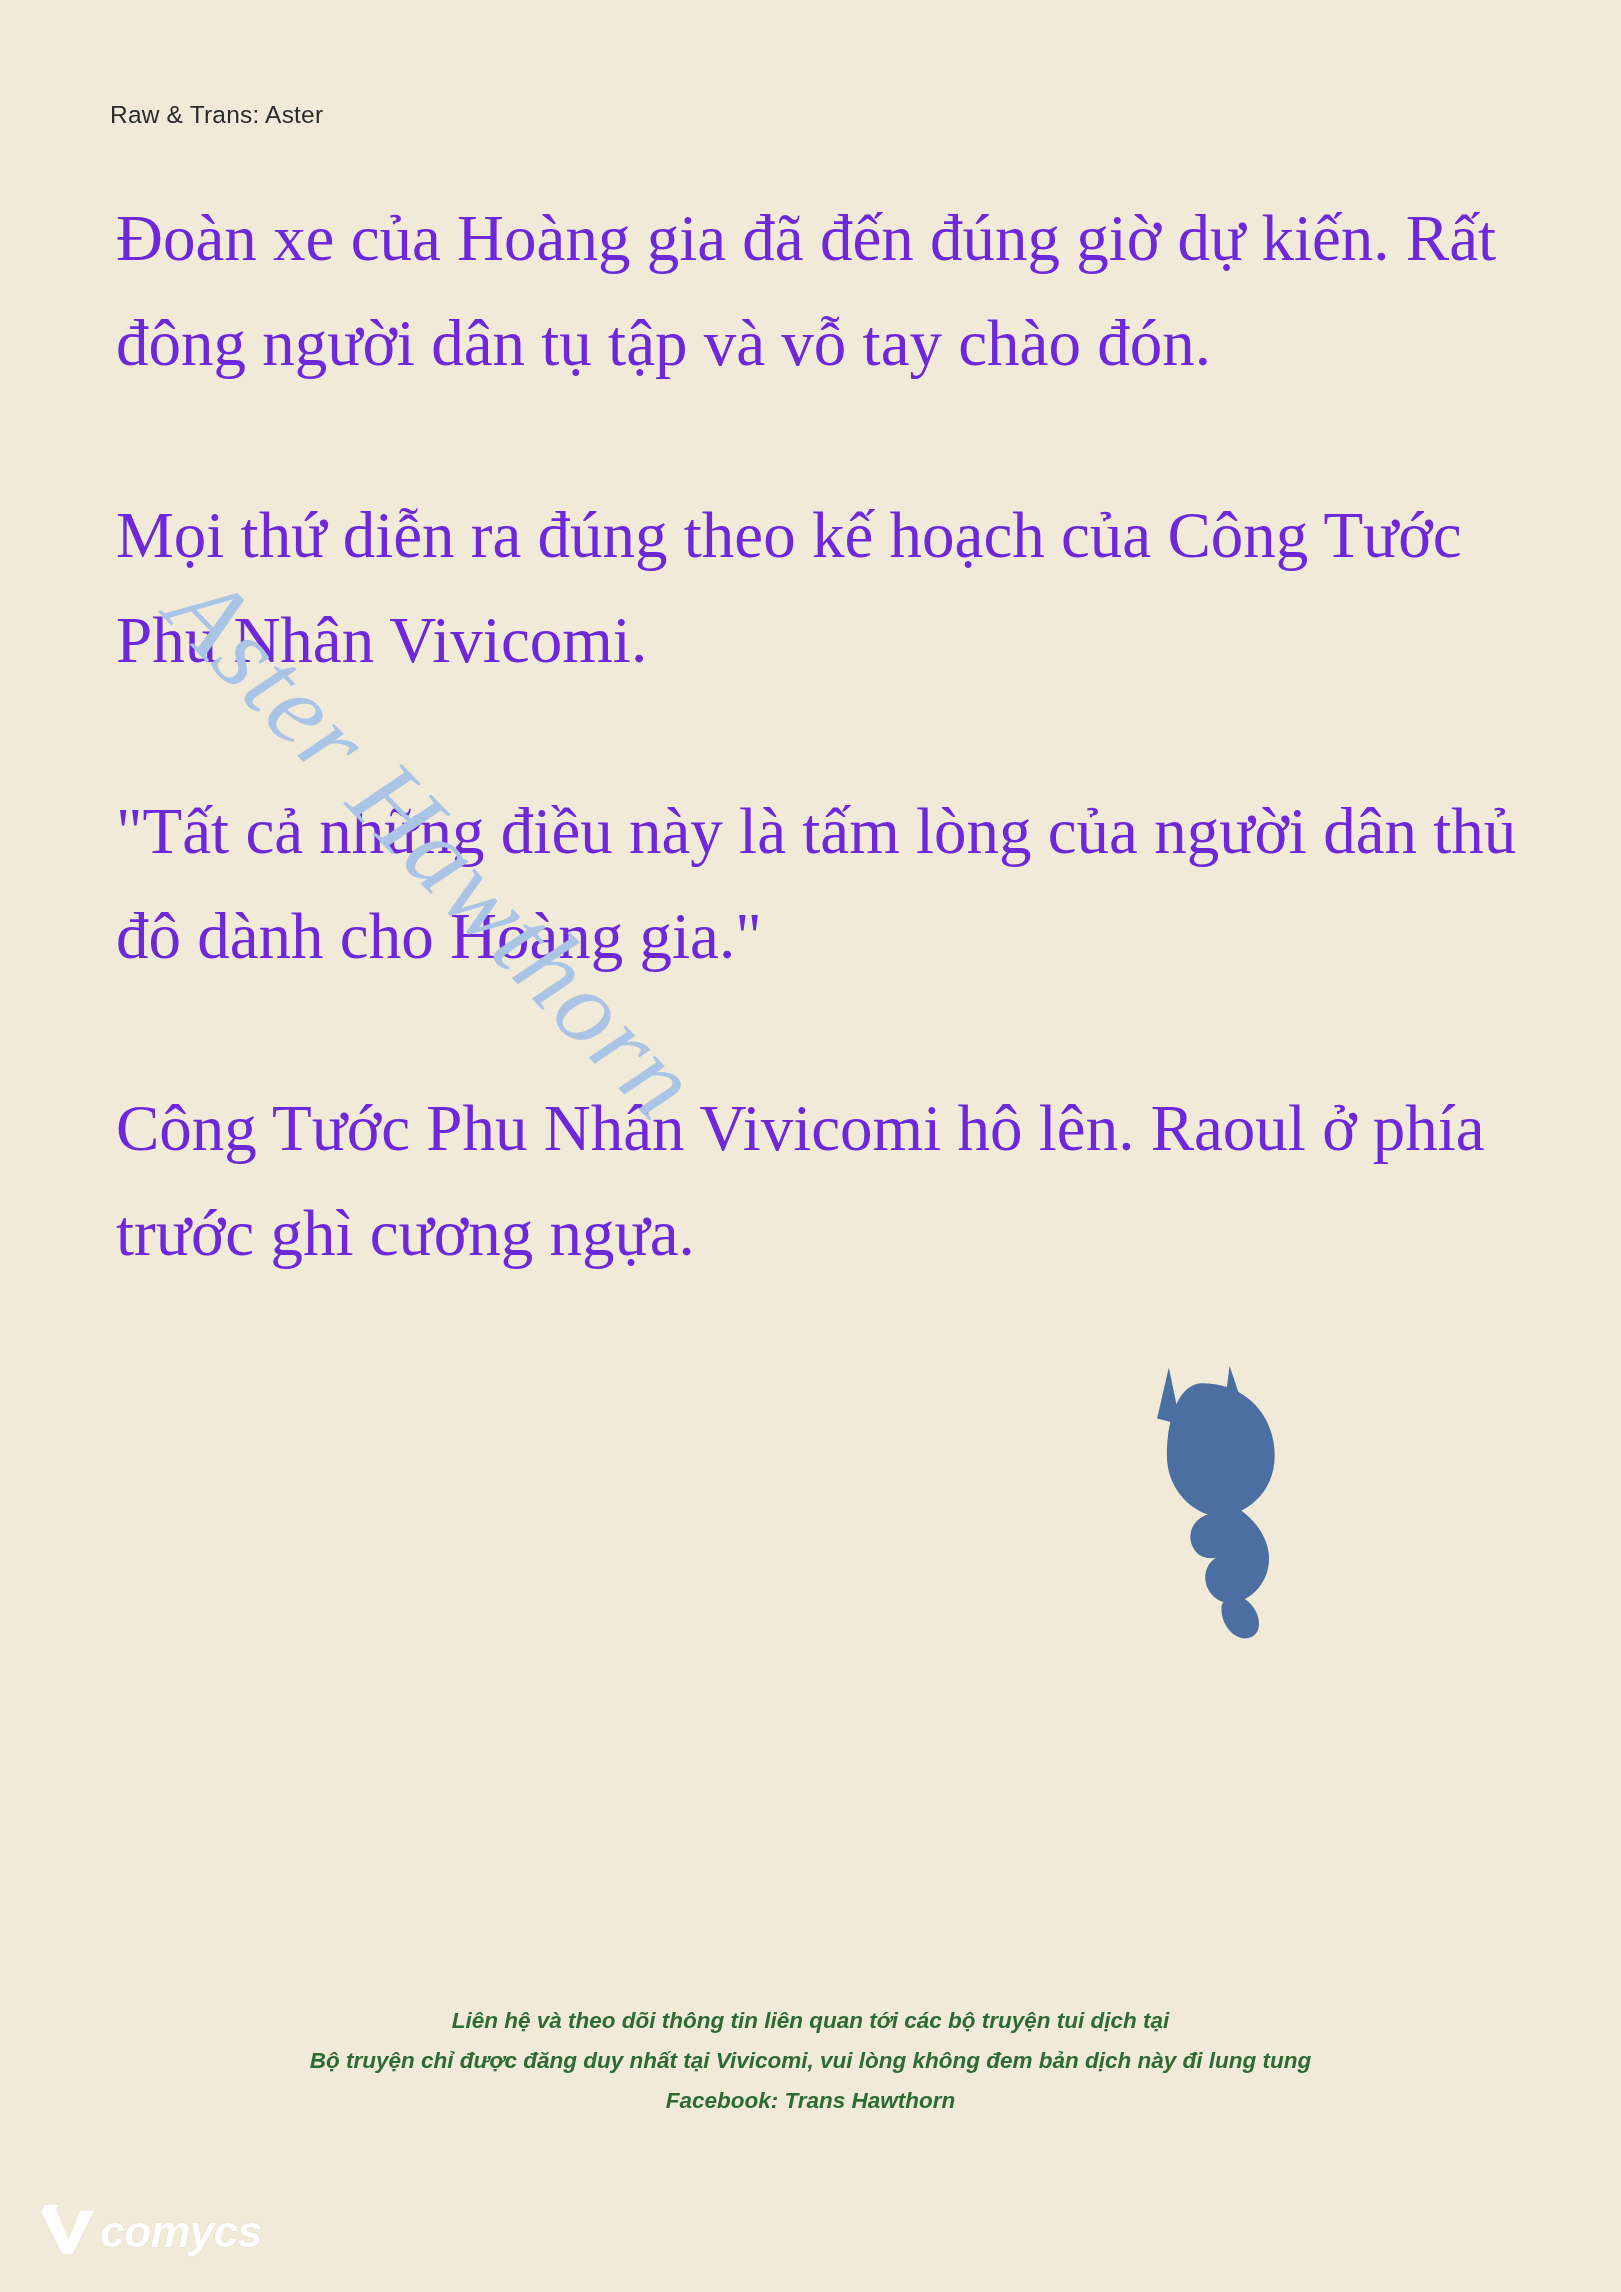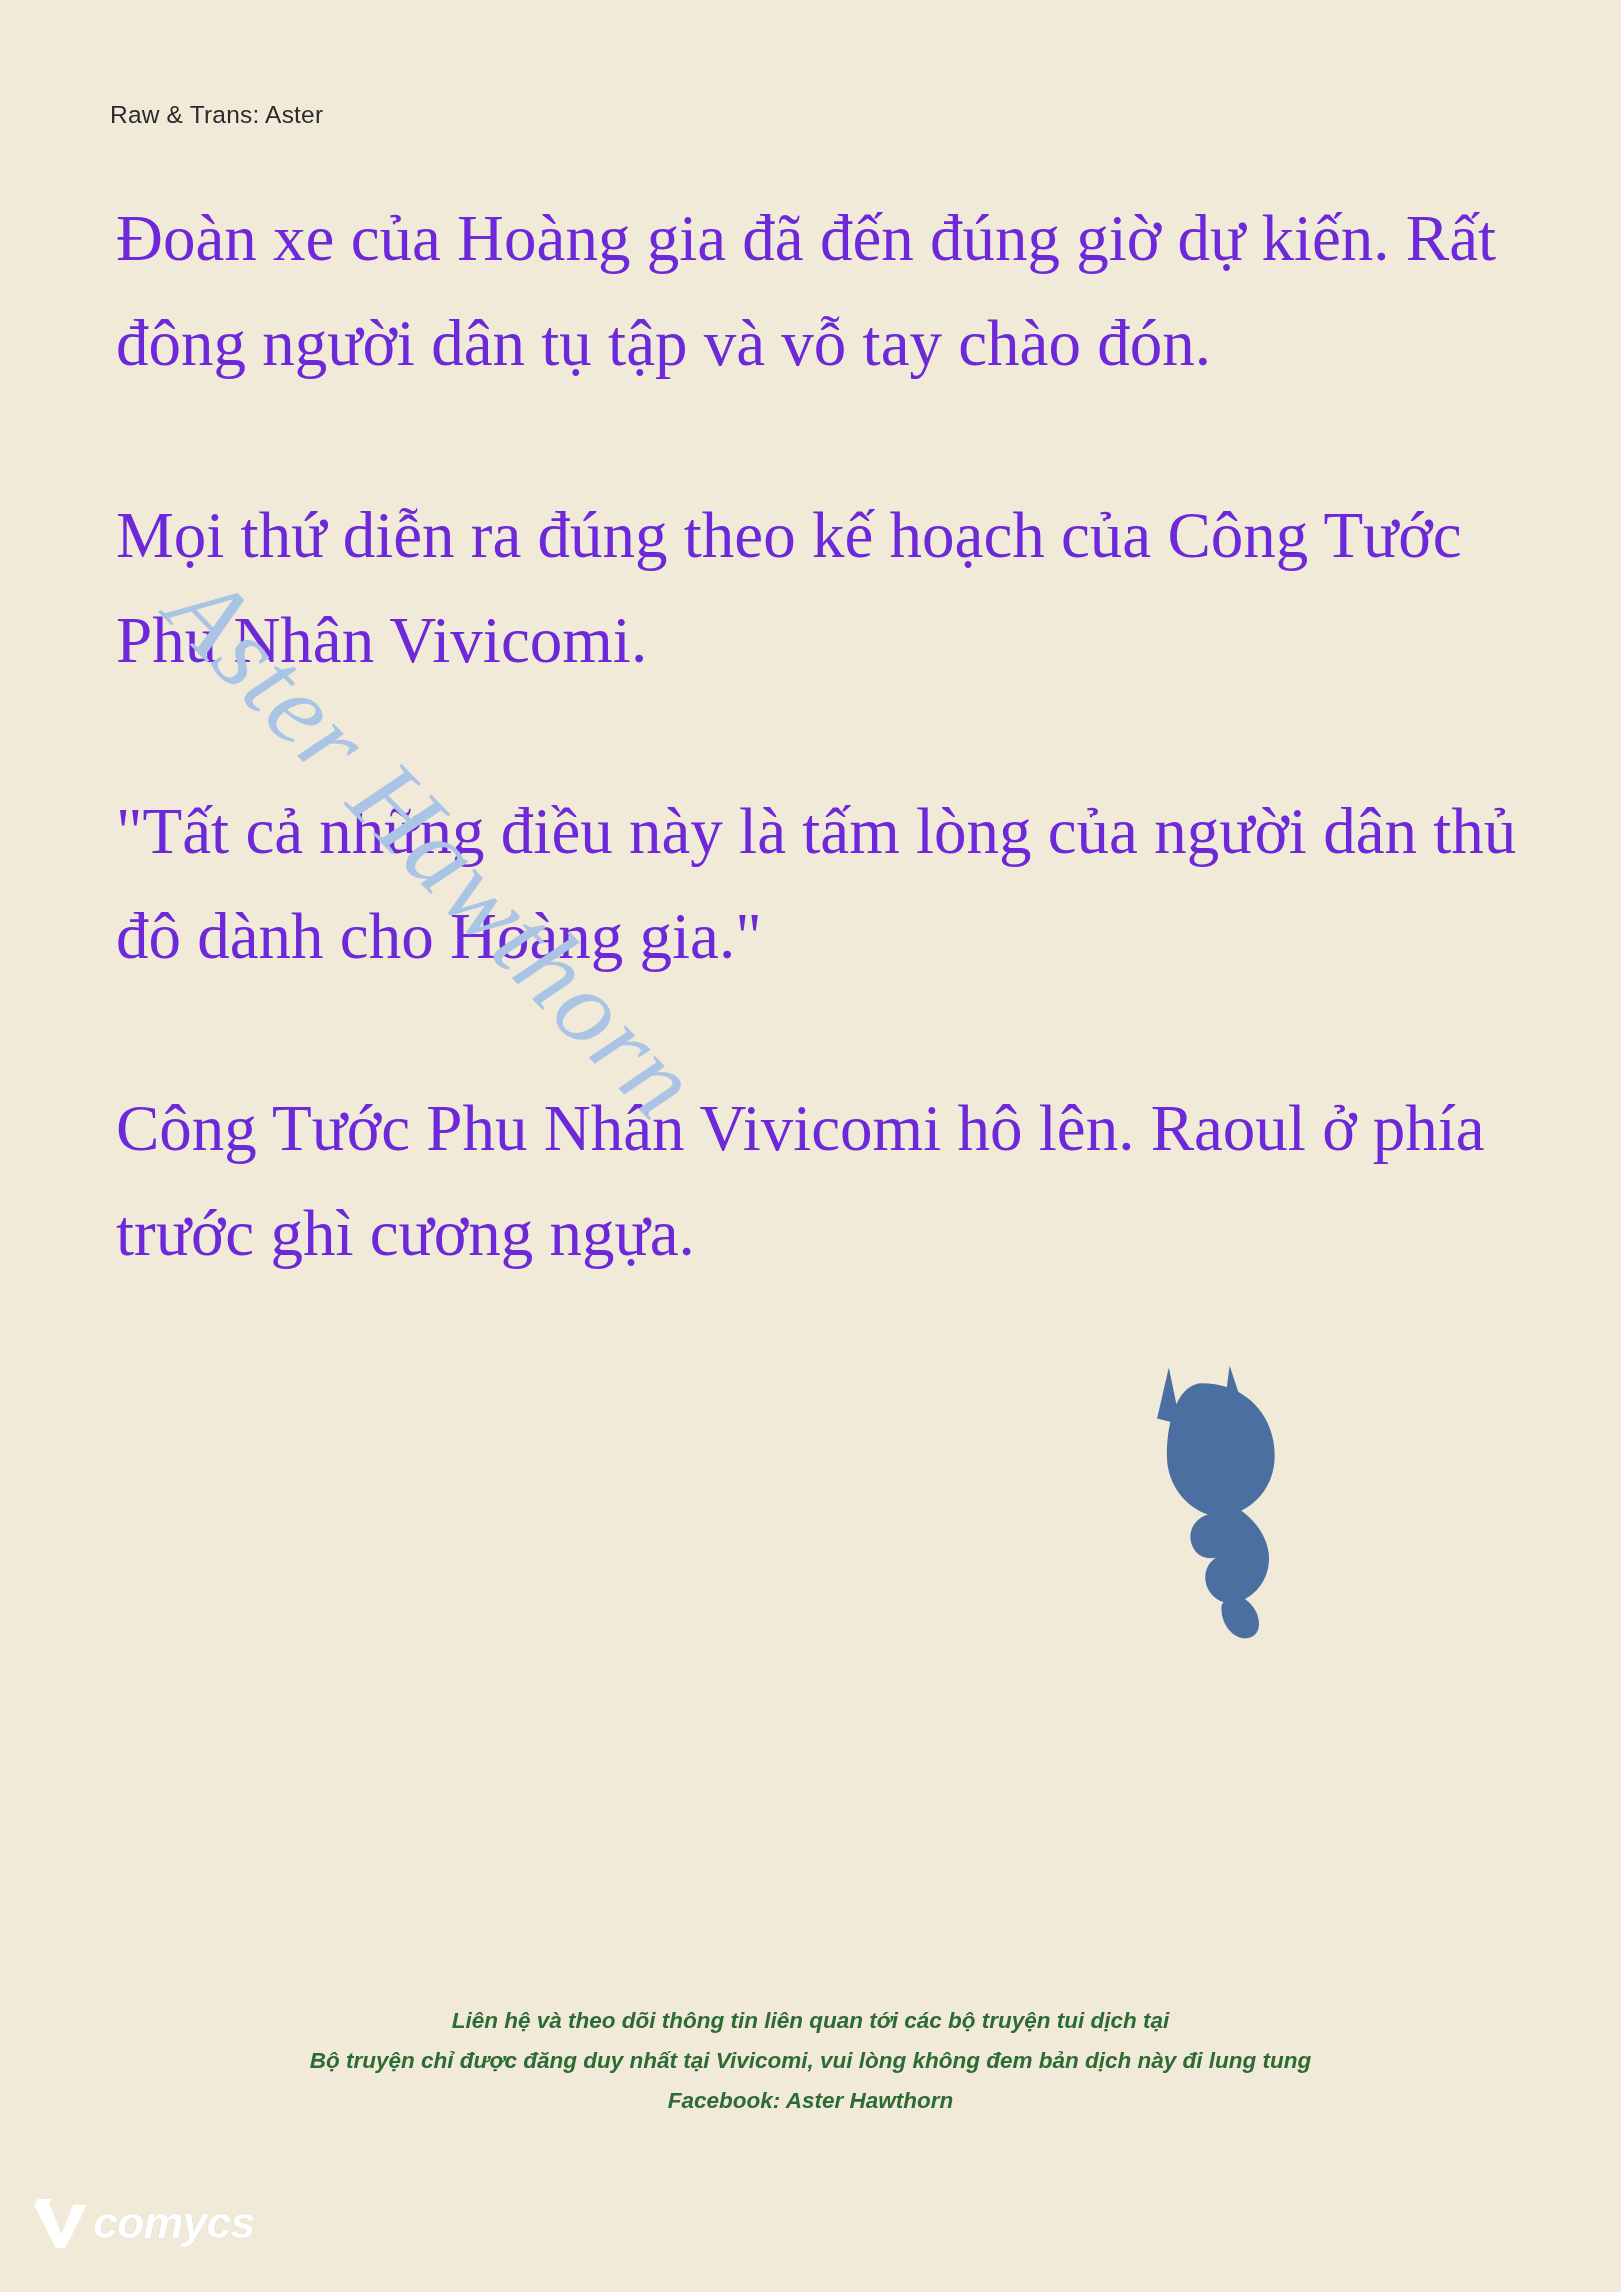--- a/index.html
+++ b/index.html
@@ -78,25 +78,25 @@
     font-style: italic;
     font-size: 22.5px;
     line-height: 1.78;
     color: #2c6b33;
   }
   .footer-note div {
     white-space: nowrap;
   }
   .brand {
     position: absolute;
-    left: 32px;
+    left: 39px;
     top: 2197px;
     height: 61px;
     display: flex;
-    align-items: flex-start;
+    align-items: flex-end;
   }
   .brand-mark {
     width: 57px;
     height: 55px;
     position: relative;
     margin-right: 3.9px;
   }
   .brand-mark svg { display: block; }
   .brand-text {
     font-family: "Liberation Sans", sans-serif;
@@ -136,21 +136,21 @@
                  C74 162 56 138 56 110 C56 68 70 36 92 36 Z"></path>
         <path d="M120 250 C136 252 150 266 150 282 C150 292 142 298 132 296
                  C118 292 110 276 112 262 Z"></path>
       </g>
     </svg>
   </div>
 
   <div class="footer-note">
     <div>Liên hệ và theo dõi thông tin liên quan tới các bộ truyện tui dịch tại</div>
     <div>Bộ truyện chỉ được đăng duy nhất tại Vivicomi, vui lòng không đem bản dịch này đi lung tung</div>
-    <div>Facebook: Aster Hawthorn</div>
+    <div>Facebook: Trans Hawthorn</div>
   </div>
 
   <div class="brand">
     <span class="brand-mark">
       <svg viewBox="0 0 58 56" width="57" height="55" xmlns="http://www.w3.org/2000/svg">
         <path d="M2 8 L18 8 L30 38 L42 8 L56 8 L34 52 L24 52 Z" fill="#ffffff"></path>
         <path d="M6 2 L20 2 L16 10 L2 10 Z" fill="#ffffff"></path>
       </svg>
     </span>
     <span class="brand-text">comycs</span>

